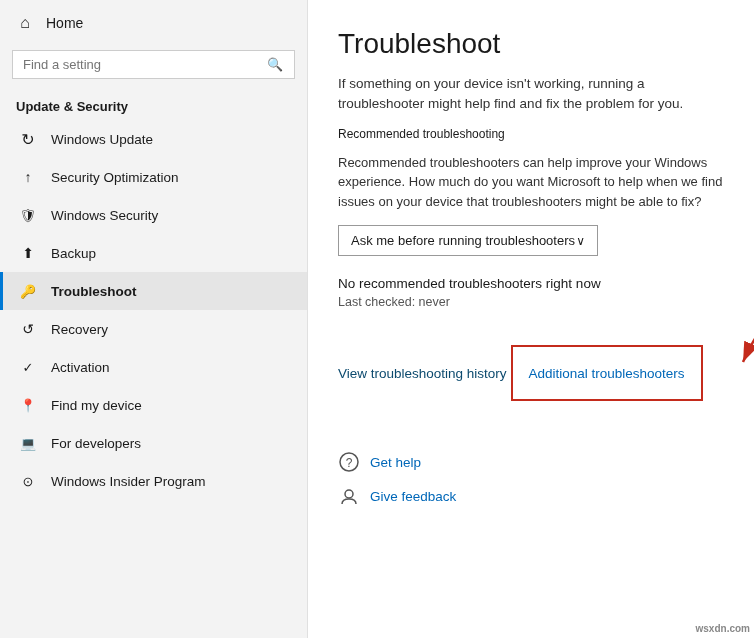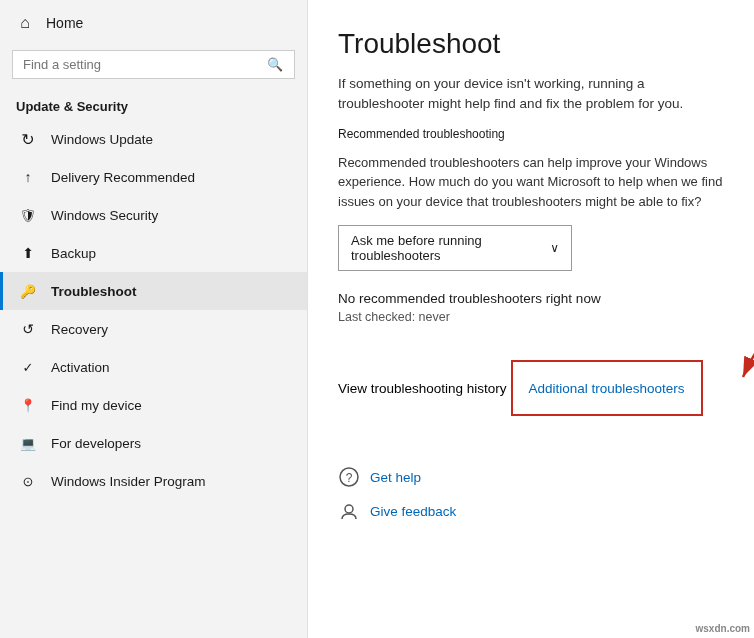--- a/index.html
+++ b/index.html
@@ -122,42 +122,42 @@
       margin-bottom: 14px;
       max-width: 410px;
     }
 
     .dropdown-select {
       display: flex;
       align-items: center;
       justify-content: space-between;
       border: 1px solid #999;
       padding: 7px 12px;
-      width: 234px;
+      width: 260px;
       cursor: pointer;
       background: white;
       font-size: 13px;
       color: #1a1a1a;
       margin-bottom: 20px;
     }
 
     .status-label {
       font-size: 13.5px;
       color: #1a1a1a;
       margin-bottom: 4px;
     }
 
     .status-sub {
       font-size: 12.5px;
       color: #555;
       margin-bottom: 36px;
     }
 
     .link-blue {
-      color: #000000;
+      color: #0c4a6e;
       font-size: 13.5px;
       cursor: pointer;
       text-decoration: none;
       display: inline-block;
     }
 
     .additional-box {
       display: inline-block;
       border: 2px solid #c42b1c;
       padding: 18px 16px;
@@ -226,21 +226,21 @@
 
   <div class="section-title">Update &amp; Security</div>
 
   <div class="nav-item">
     <div class="nav-icon">↻</div>
     <span>Windows Update</span>
   </div>
 
   <div class="nav-item">
     <div class="nav-icon" style="font-size:14px;">↑</div>
-    <span>Delivery Recommended</span>
+    <span>Security Optimization</span>
   </div>
 
   <div class="nav-item">
     <div class="nav-icon" style="font-size:13px;">🛡</div>
     <span>Windows Security</span>
   </div>
 
   <div class="nav-item">
     <div class="nav-icon" style="font-size:14px;">⬆</div>
     <span>Backup</span>

